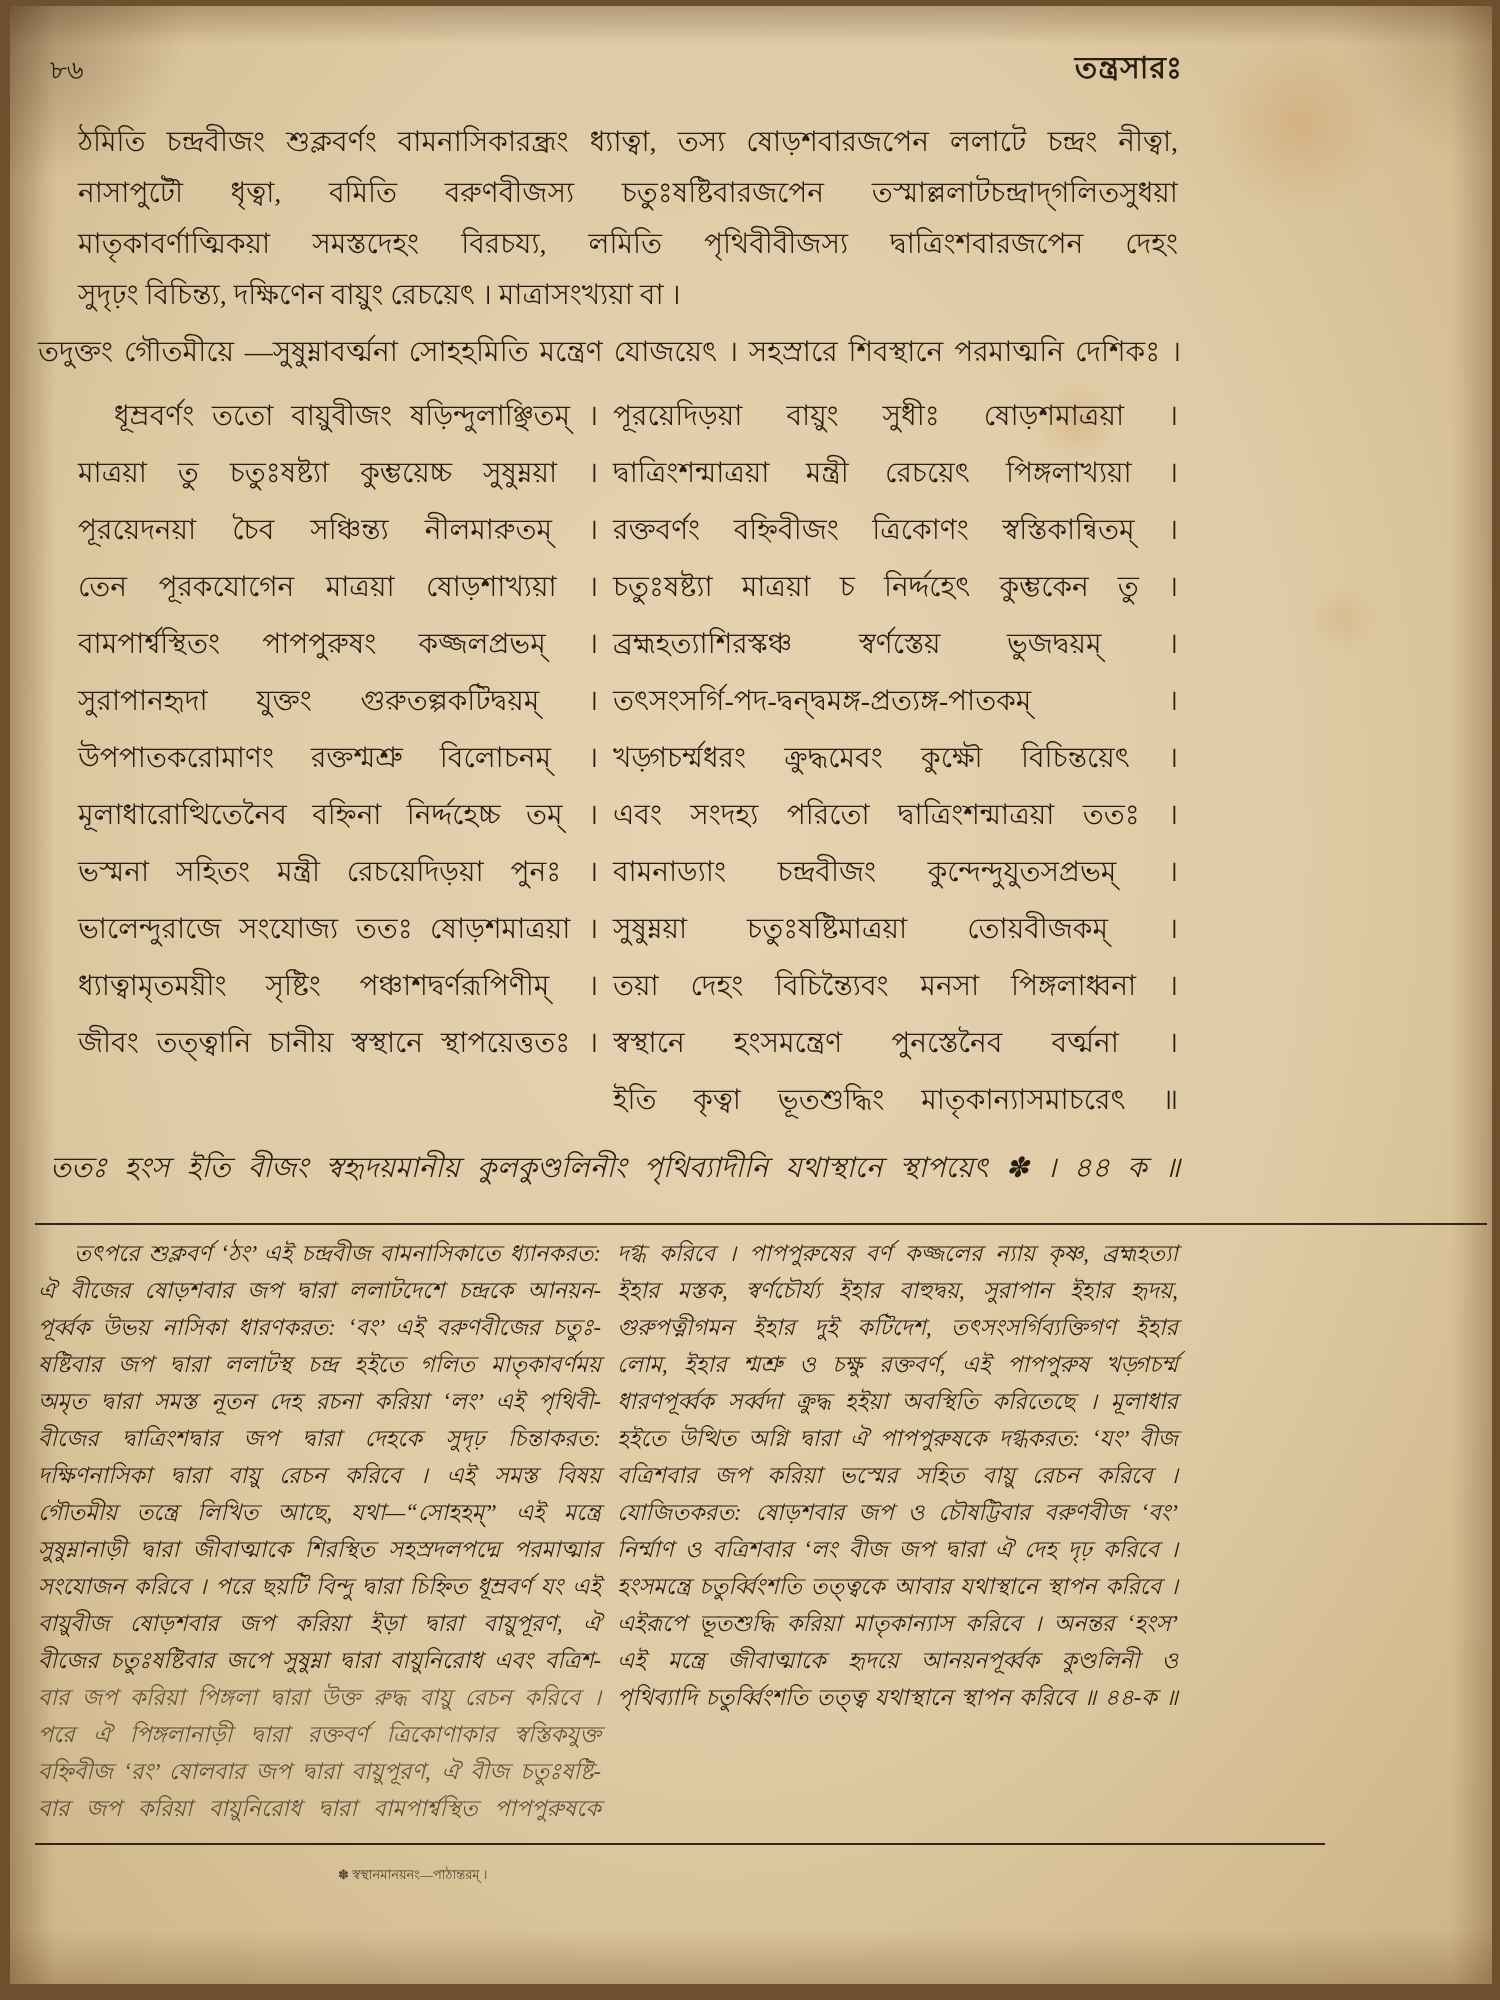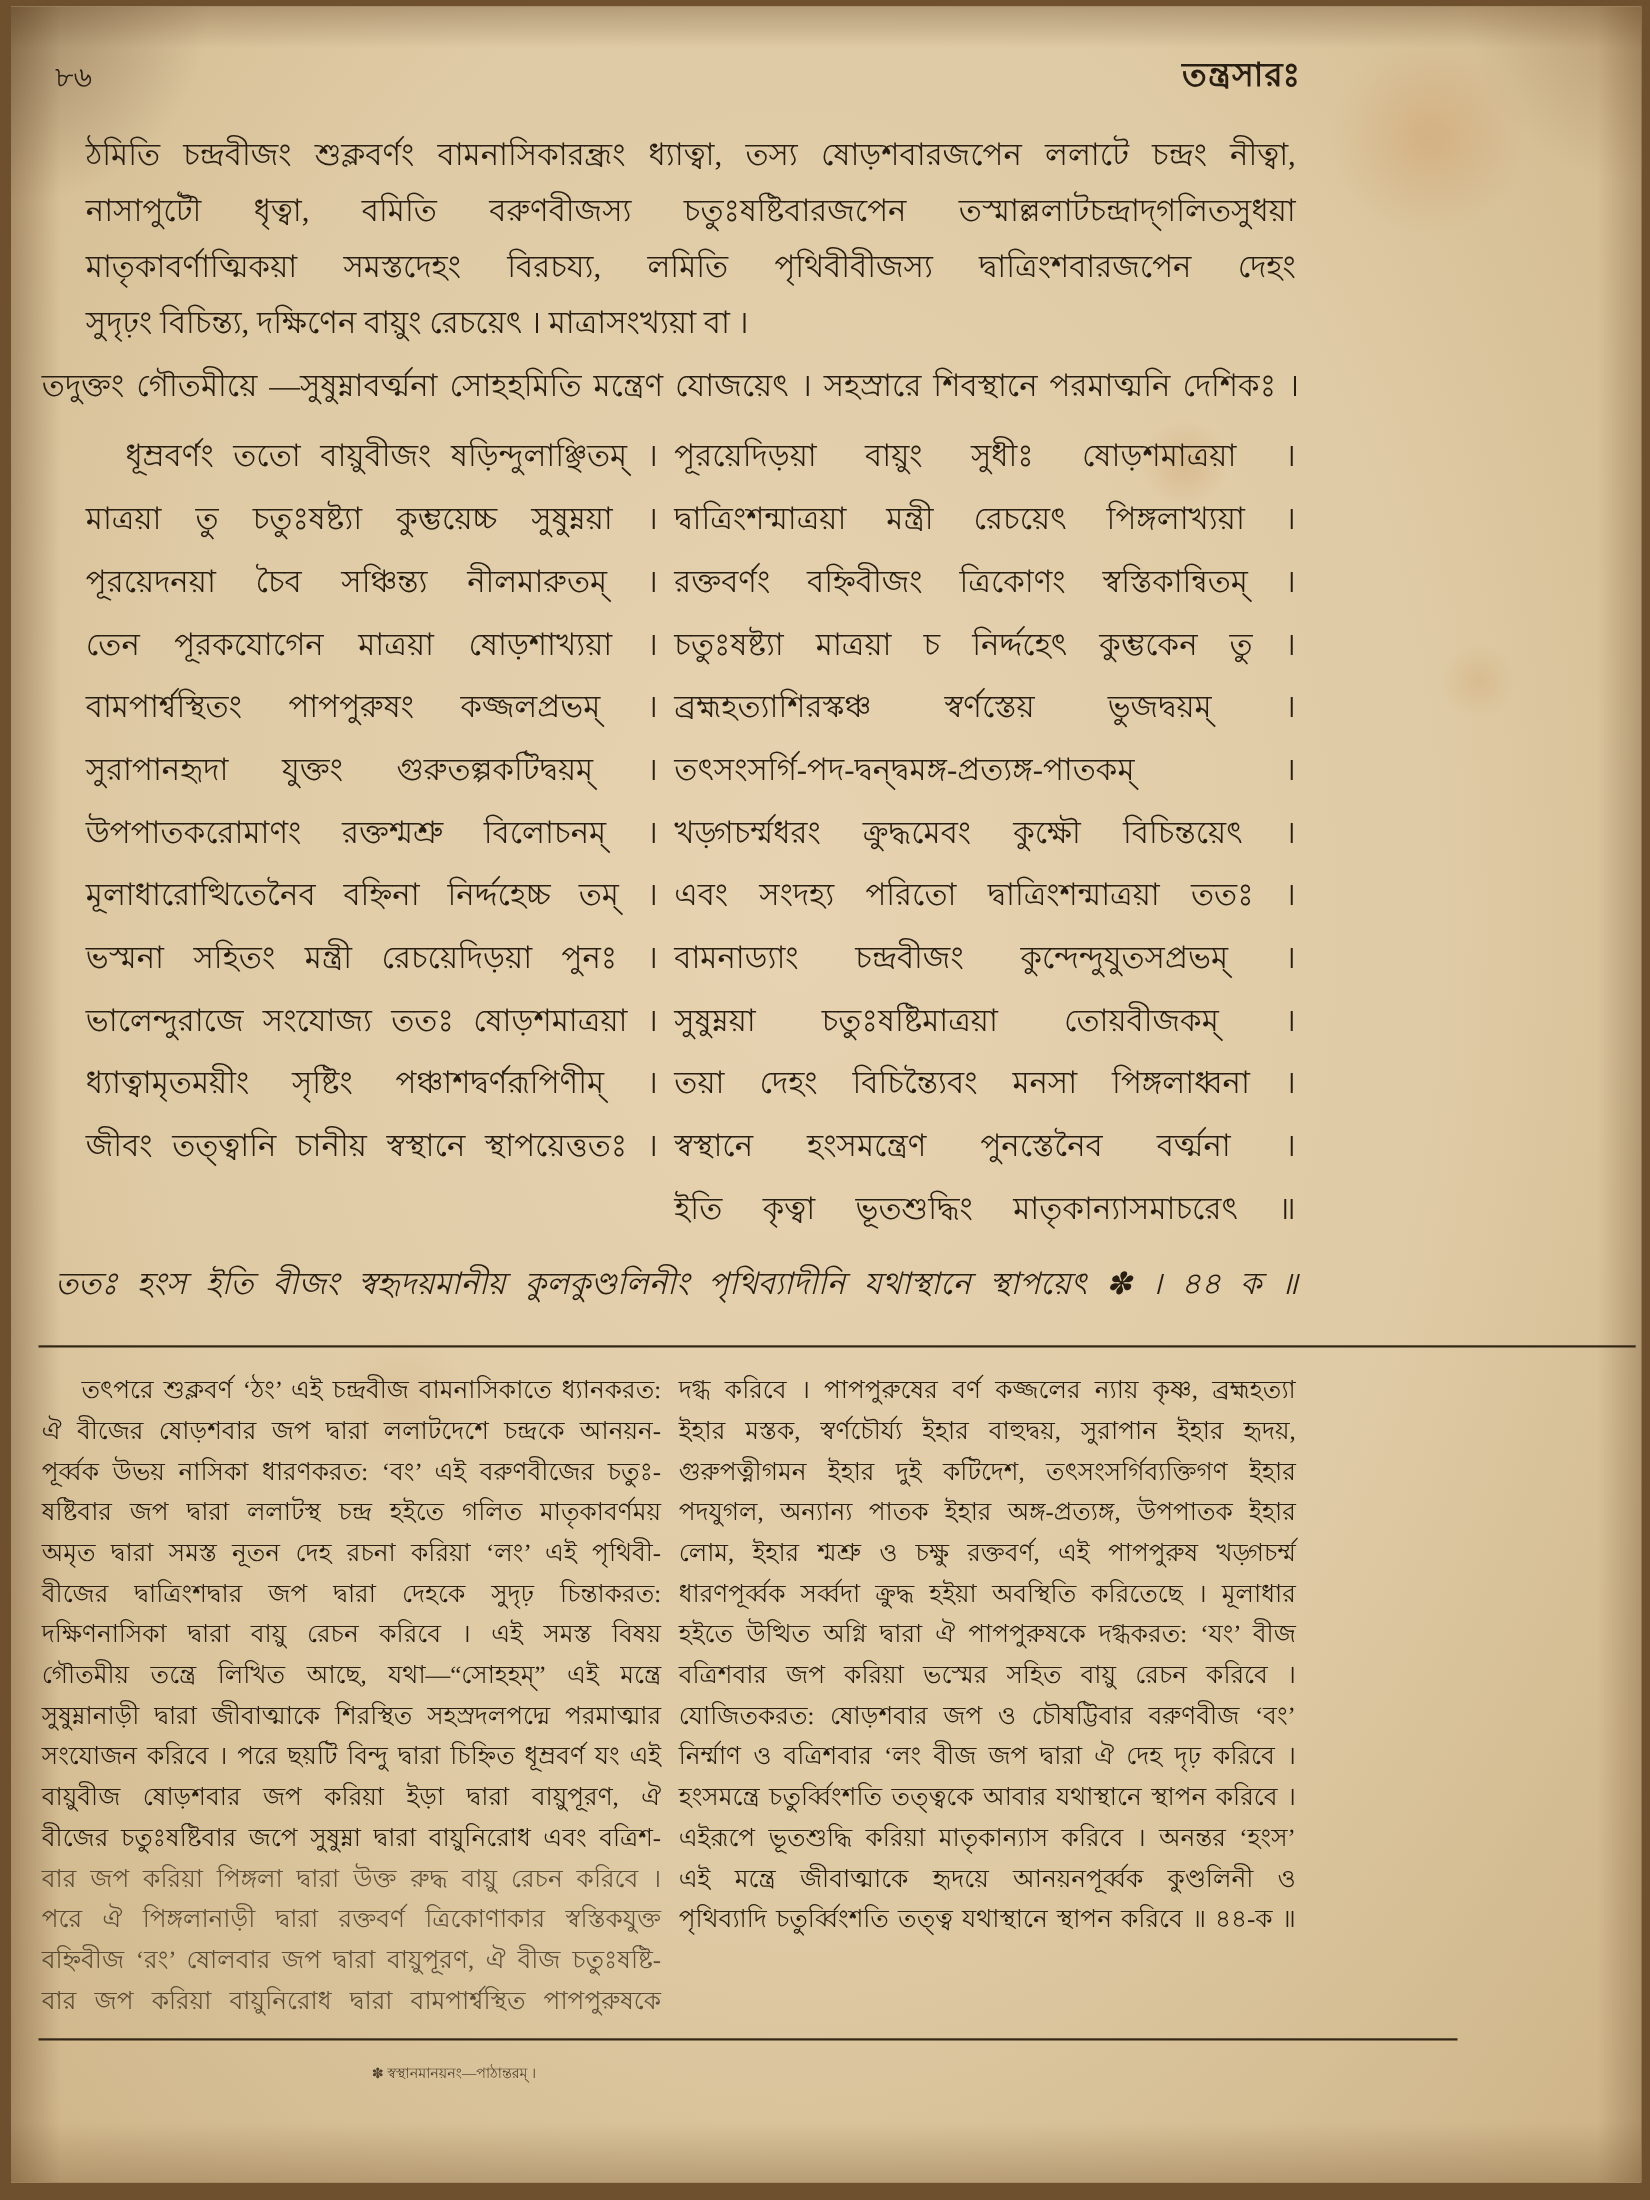--- a/index.html
+++ b/index.html
@@ -35,21 +35,21 @@
   .line.faded{color:rgba(45,33,20,.72);filter:blur(.7px);}
 
   .skt{margin:22px 0 0 40px;width:1100px;}
   .gaut{margin-top:6px;width:1143px;}
   .verses{margin:10px 0 0 40px;display:grid;grid-template-columns:520px 1fr;column-gap:15px;width:1100px;}
   .verses .line{line-height:57px;}
   .closing{margin:14px 0 0 12px;width:1130px;font-style:italic;}
   .rule{height:2px;background:#332615;margin:30px 0 0 -3px;width:1452px;}
   .rule2{height:2px;background:#332615;margin:16px 0 0 -3px;width:1290px;}
 
-  .commentary{margin-top:20px;display:grid;grid-template-columns:563px 1fr;column-gap:16px;width:1140px;}
+  .commentary{margin-top:10px;display:grid;grid-template-columns:563px 1fr;column-gap:16px;width:1140px;font-style:italic;}
   .commentary .line{font-size:22.5px;line-height:37px;}
   .col-left .line:first-child{text-indent:36px;}
 
   .footnote{margin:20px 0 0 300px;font-size:13px;color:rgba(45,33,20,.8);filter:blur(.6px);}
 </style>
 </head>
 <body>
 
 <div class="page">
   <div class="content">
@@ -120,21 +120,20 @@
           <div class="line">বীজের চতুঃষষ্টিবার জপে সুষুম্না দ্বারা বায়ুনিরোধ এবং বত্রিশ-</div>
           <div class="line faded">বার জপ করিয়া পিঙ্গলা দ্বারা উক্ত রুদ্ধ বায়ু রেচন করিবে ।</div>
           <div class="line faded">পরে ঐ পিঙ্গলানাড়ী দ্বারা রক্তবর্ণ ত্রিকোণাকার স্বস্তিকযুক্ত</div>
           <div class="line faded">বহ্নিবীজ ‘রং’ ষোলবার জপ দ্বারা বায়ুপূরণ, ঐ বীজ চতুঃষষ্টি-</div>
           <div class="line faded">বার জপ করিয়া বায়ুনিরোধ দ্বারা বামপার্শ্বস্থিত পাপপুরুষকে</div>
         </div>
       <div class="col-right">
           <div class="line">দগ্ধ করিবে ।  পাপপুরুষের বর্ণ কজ্জলের ন্যায় কৃষ্ণ, ব্রহ্মহত্যা</div>
           <div class="line">ইহার মস্তক, স্বর্ণচৌর্য্য ইহার বাহুদ্বয়, সুরাপান ইহার হৃদয়,</div>
           <div class="line">গুরুপত্নীগমন ইহার দুই কটিদেশ, তৎসংসর্গিব্যক্তিগণ ইহার</div>
-          <div class="line">পদযুগল, অন্যান্য পাতক ইহার অঙ্গ-প্রত্যঙ্গ, উপপাতক ইহার</div>
           <div class="line">লোম, ইহার শ্মশ্রু ও চক্ষু রক্তবর্ণ, এই পাপপুরুষ খড়্গচর্ম্ম</div>
           <div class="line">ধারণপূর্ব্বক সর্ব্বদা ক্রুদ্ধ হইয়া অবস্থিতি করিতেছে ।  মূলাধার</div>
           <div class="line">হইতে উত্থিত অগ্নি দ্বারা ঐ পাপপুরুষকে দগ্ধকরত: ‘যং’ বীজ</div>
           <div class="line">বত্রিশবার জপ করিয়া ভস্মের সহিত বায়ু রেচন করিবে ।</div>
           <div class="line">যোজিতকরত: ষোড়শবার জপ ও চৌষট্টিবার বরুণবীজ ‘বং’</div>
           <div class="line">নির্ম্মাণ ও বত্রিশবার ‘লং বীজ জপ দ্বারা ঐ দেহ দৃঢ় করিবে ।</div>
           <div class="line">হংসমন্ত্রে চতুর্ব্বিংশতি তত্ত্বকে আবার যথাস্থানে স্থাপন করিবে ।</div>
           <div class="line">এইরূপে ভূতশুদ্ধি করিয়া মাতৃকান্যাস করিবে ।  অনন্তর ‘হংস’</div>
           <div class="line">এই মন্ত্রে জীবাত্মাকে হৃদয়ে আনয়নপূর্ব্বক কুণ্ডলিনী ও</div>
           <div class="line">পৃথিব্যাদি চতুর্ব্বিংশতি তত্ত্ব যথাস্থানে স্থাপন করিবে ॥ ৪৪-ক ॥</div>

